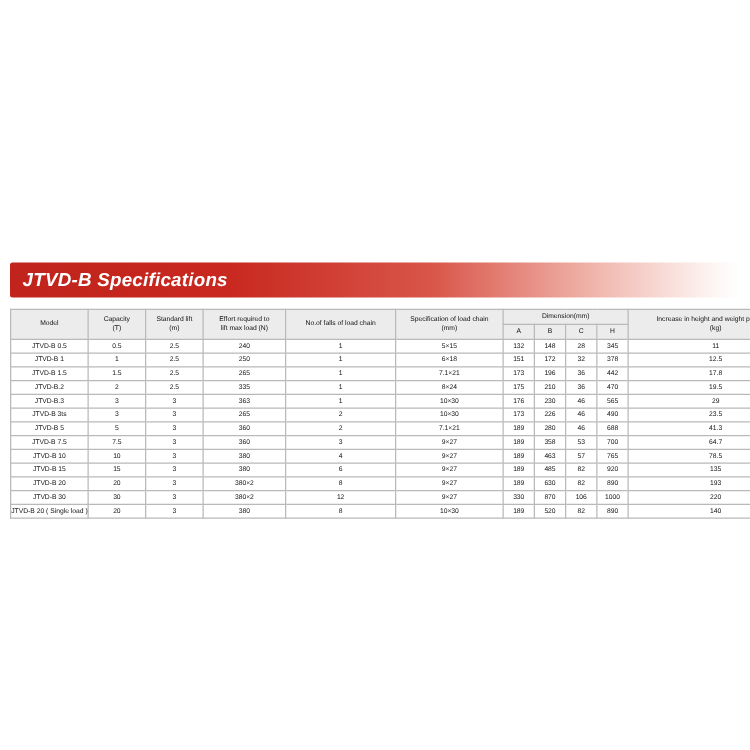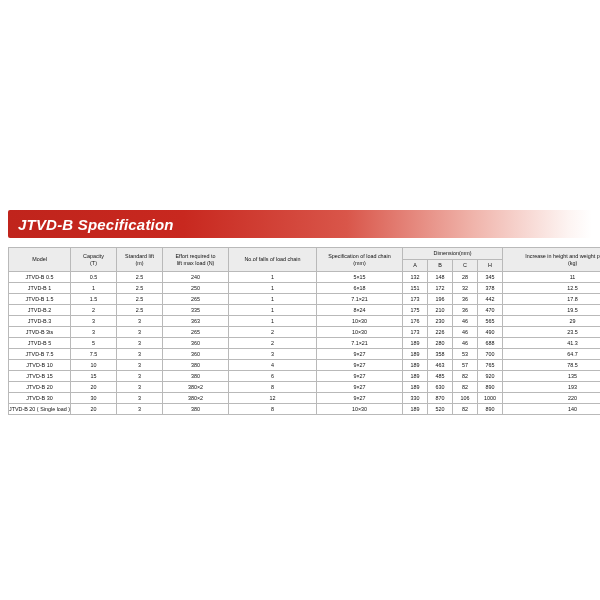--- a/index.html
+++ b/index.html
@@ -88,21 +88,21 @@
   .nowrap { white-space: nowrap; }
 </style>
 </head>
 <body>
 
 <div id="page">
 
   <div class="spec-block">
 
     <div class="title-bar">
-      <span class="title-text">JTVD-B Specification</span>
+      <span class="title-text">JTVD-B Specifications</span>
     </div>
 
     <table class="spec-table">
       <colgroup>
         <col class="w-model">
         <col class="w-cap">
         <col class="w-lift">
         <col class="w-effort">
         <col class="w-falls">
         <col class="w-spec">

